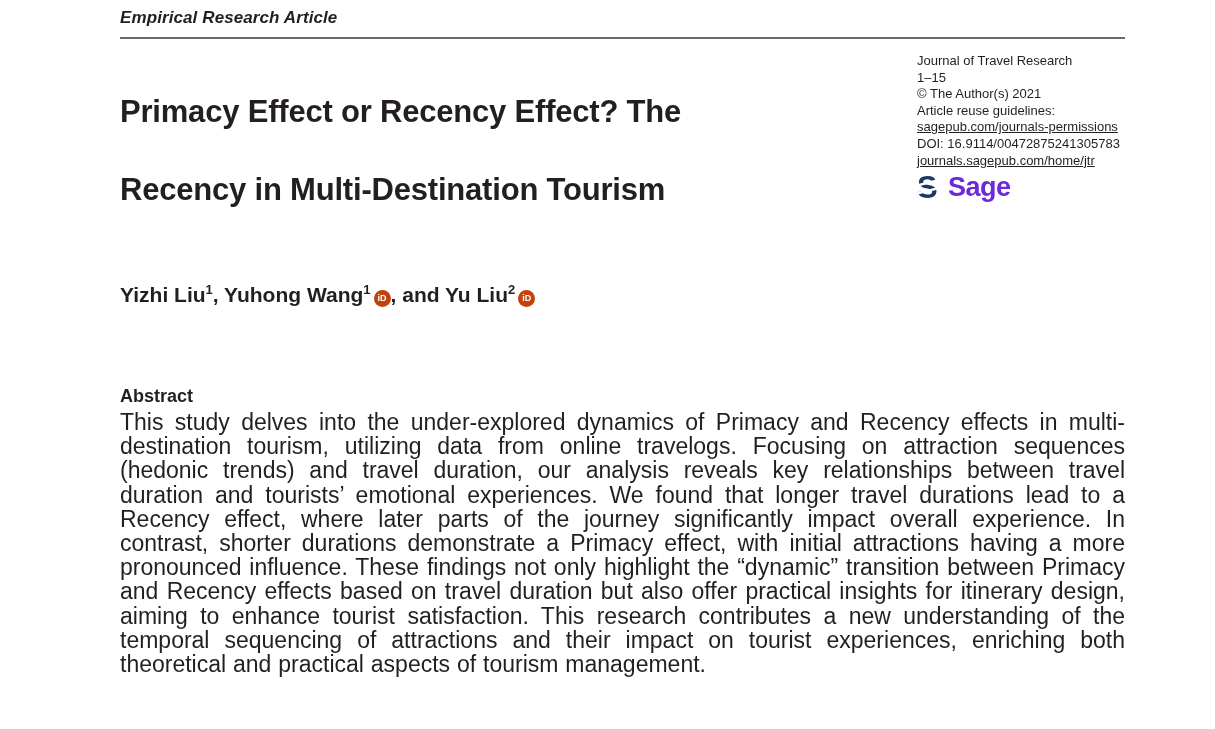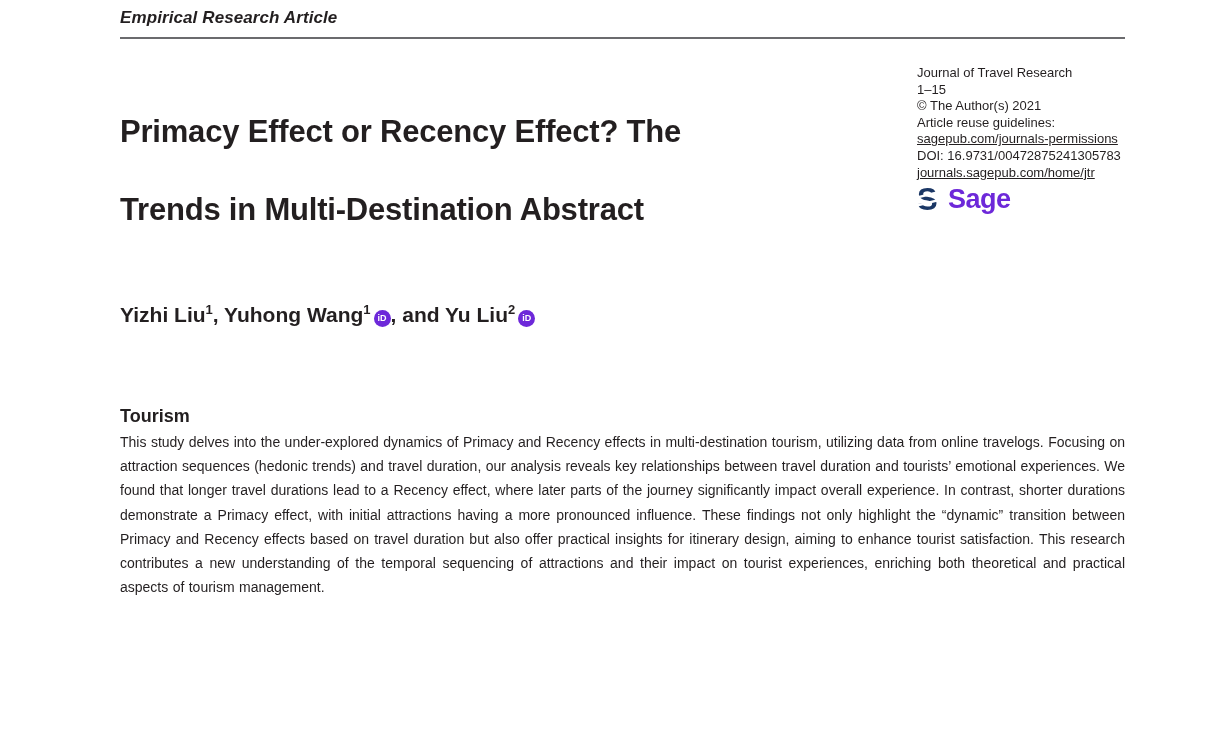--- a/index.html
+++ b/index.html
@@ -29,33 +29,33 @@
     border: none;
     border-top: 2px solid #6b6b6e;
     margin: 9px 0 0 0;
   }
   .head-row {
     display: flex;
     align-items: flex-start;
   }
   .title-block {
     flex: 1;
-    padding-top: 73px;
+    padding-top: 53px;
     padding-right: 30px;
   }
   .article-title {
     font-size: 31px;
     font-weight: bold;
     line-height: 39px;
     letter-spacing: -0.2px;
     margin: 0;
   }
   .journal-block {
     width: 208px;
-    padding-top: 26px;
+    padding-top: 14px;
     font-size: 13px;
     line-height: 16.6px;
   }
   .journal-block .jline { white-space: nowrap; }
   .journal-block .jlink { cursor: pointer; text-decoration: underline; }
   .sage-logo {
     display: flex;
     align-items: center;
     gap: 5px;
     margin-top: 3px;
@@ -82,41 +82,41 @@
     font-size: 13px;
     line-height: 0;
     vertical-align: 8px;
     font-weight: bold;
   }
   .orcid-badge {
     display: inline-block;
     width: 17px;
     height: 17px;
     border-radius: 50%;
-    background: #6d28d9;
+    background: #c2410c;
     color: #ffffff;
     font-size: 9px;
     font-weight: bold;
     text-align: center;
     line-height: 17px;
     vertical-align: 1px;
     margin-left: 3px;
     cursor: pointer;
     font-style: normal;
   }
   .section { margin-top: 76px; }
   .section-heading {
     font-size: 18px;
     font-weight: bold;
     line-height: 22px;
     margin: 0;
   }
   .abstract-text {
     margin: 3px 0 12px 0;
-    font-size: 14px;
+    font-size: 23px;
     line-height: 24.2px;
     text-align: justify;
     word-spacing: 0.5px;
   }
   .keywords-section { margin-top: 47px; }
   .keywords-text {
     margin: 5px 0 0 0;
     font-size: 17.5px;
     line-height: 24px;
   }
@@ -126,44 +126,44 @@
 
 <div class="page">
 
   <div class="category">Empirical Research Article</div>
 
   <hr class="rule">
 
   <div class="head-row">
 
     <div class="title-block">
-      <h1 class="article-title"><span>Primacy Effect or Recency Effect? The</span><br><br><span>Trends in Multi-Destination Abstract</span></h1>
+      <h1 class="article-title"><span>Primacy Effect or Recency Effect? The</span><br><br><span>Recency in Multi-Destination Tourism</span></h1>
     </div>
 
     <div class="journal-block">
       <div class="jline">Journal of Travel Research</div>
       <div class="jline">1–15</div>
       <div class="jline">© The Author(s) 2021</div>
       <div class="jline">Article reuse guidelines:</div>
       <div class="jline jlink">sagepub.com/journals-permissions</div>
-      <div class="jline">DOI: 16.9731/00472875241305783</div>
+      <div class="jline">DOI: 16.9114/00472875241305783</div>
       <div class="jline jlink">journals.sagepub.com/home/jtr</div>
       <div class="sage-logo">
         <svg class="sage-mark" viewBox="0 0 26 30">
           <text x="0" y="26" font-family="Liberation Sans, sans-serif" font-size="31" font-weight="bold" fill="#1b3765">S</text>
           <rect x="-2" y="9" width="30" height="2.4" fill="#ffffff" transform="rotate(-14 13 10)"></rect>
           <rect x="-2" y="17" width="30" height="2.4" fill="#ffffff" transform="rotate(-14 13 18)"></rect>
         </svg>
         <span class="sage-word">Sage</span>
       </div>
     </div>
 
   </div>
 
   <div class="authors"><span><span>Yizhi Liu</span><sup>1</sup><span>, </span></span><span><span>Yuhong Wang</span><sup>1</sup><span class="orcid-badge">iD</span><span>, and </span></span><span><span>Yu Liu</span><sup>2</sup><span class="orcid-badge">iD</span></span></div>
 
   <div class="section">
-    <h2 class="section-heading">Tourism</h2>
+    <h2 class="section-heading">Abstract</h2>
     <p class="abstract-text">This study delves into the under-explored dynamics of Primacy and Recency effects in multi-destination tourism, utilizing data from online travelogs. Focusing on attraction sequences (hedonic trends) and travel duration, our analysis reveals key relationships between travel duration and tourists’ emotional experiences. We found that longer travel durations lead to a Recency effect, where later parts of the journey significantly impact overall experience. In contrast, shorter durations demonstrate a Primacy effect, with initial attractions having a more pronounced influence. These findings not only highlight the “dynamic” transition between Primacy and Recency effects based on travel duration but also offer practical insights for itinerary design, aiming to enhance tourist satisfaction. This research contributes a new understanding of the temporal sequencing of attractions and their impact on tourist experiences, enriching both theoretical and practical aspects of tourism management.</p>
   </div>
 
 
 </div>
 
 </body></html>

